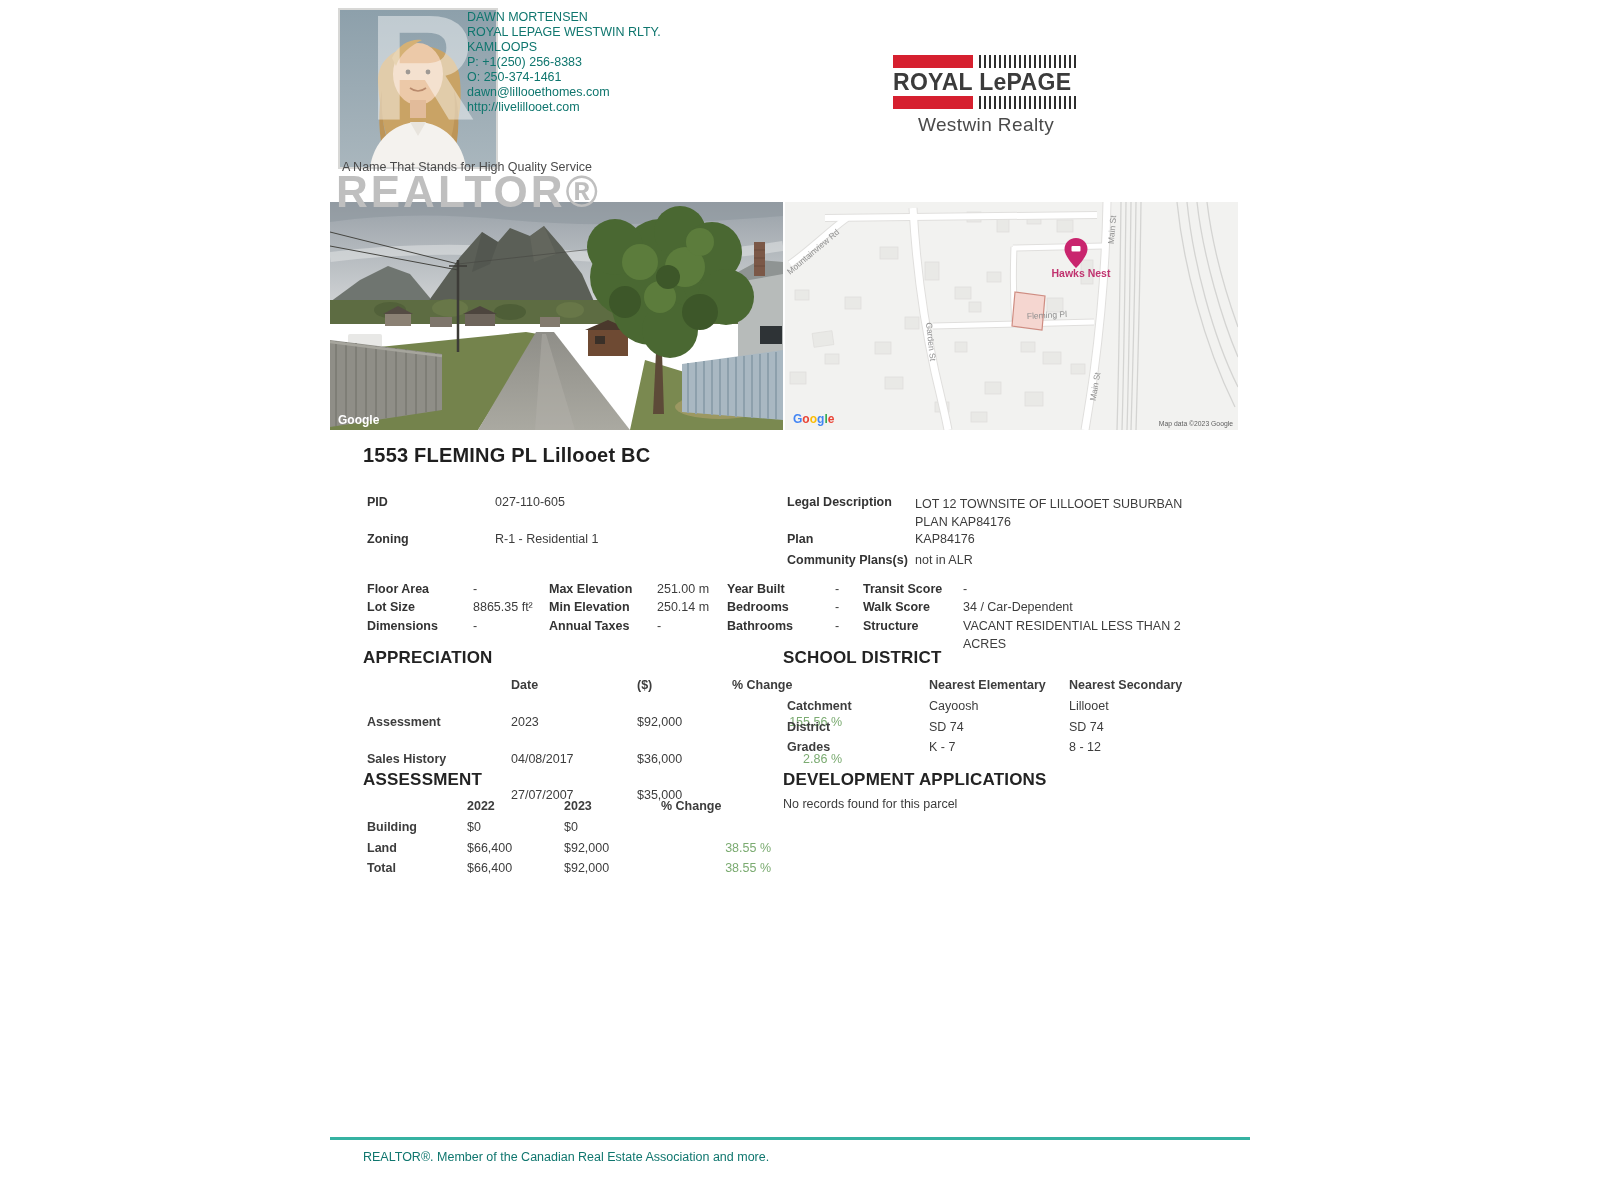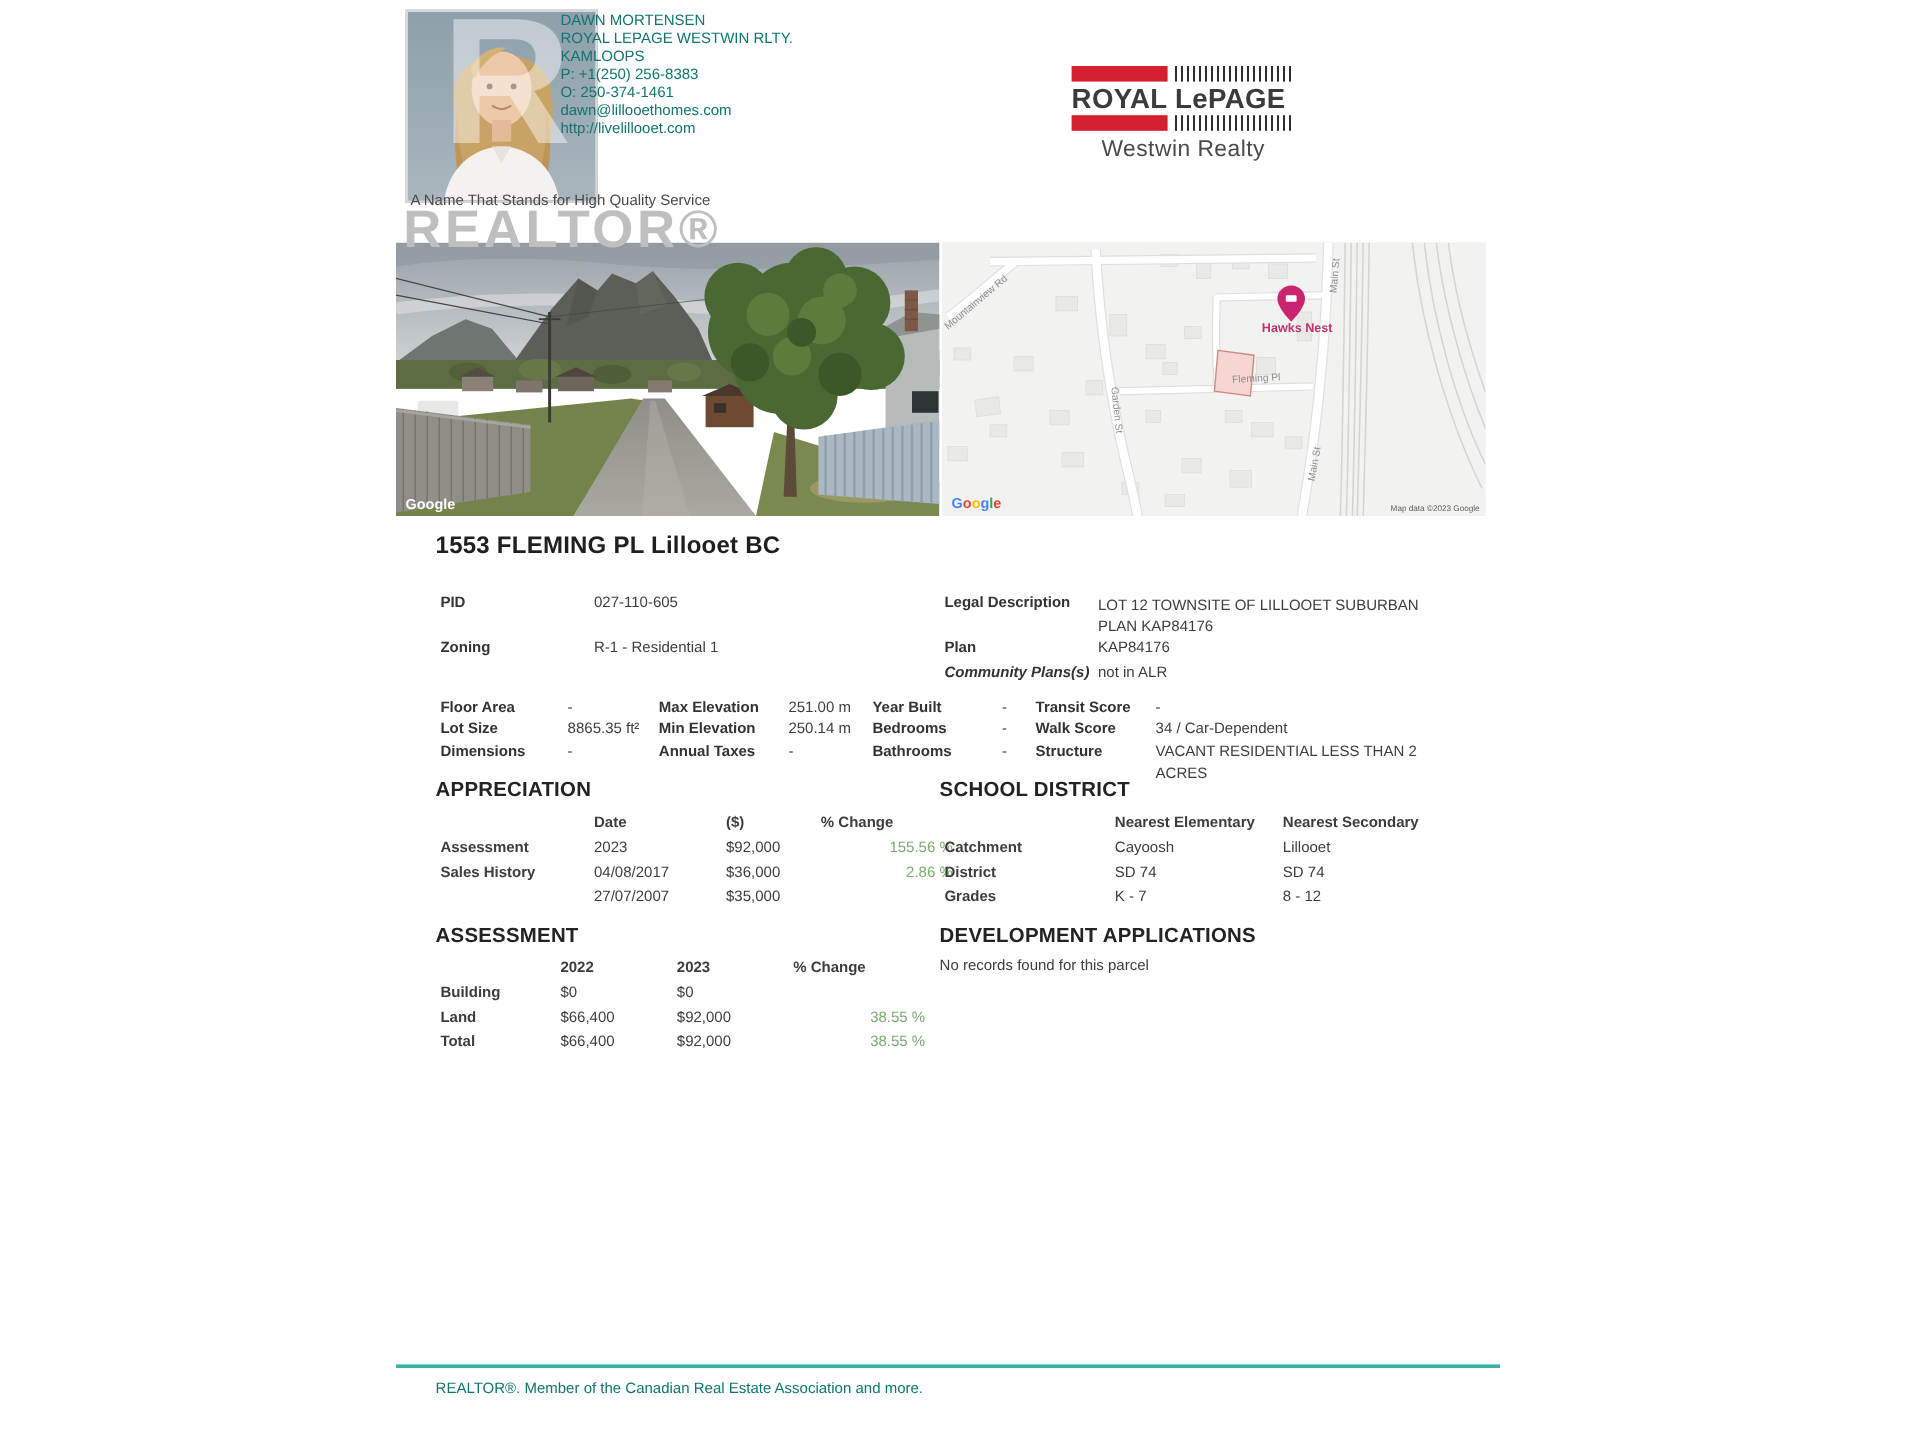--- a/index.html
+++ b/index.html
@@ -23,21 +23,21 @@
       background:repeating-linear-gradient(90deg,#2e2e2e 0 2px,transparent 2px 5px);}
   .rlp-title{font-size:23px;font-weight:bold;color:#3b3b3b;line-height:1.05;margin:2px 0;letter-spacing:.3px;}
   .rlp-sub{font-size:19px;color:#4a4a4a;text-align:center;margin-top:5px;letter-spacing:.4px;}
   .imgbox{top:202px;width:453px;height:228px;overflow:hidden;}
   .title{left:363px;top:444px;font-size:20px;font-weight:bold;color:#1f1f1f;letter-spacing:.2px;}
   .kv-label{font-weight:bold;color:#333;}
   .det-grid{left:367px;top:580px;display:grid;
       grid-template-columns:106px 76px 108px 70px 108px 28px 100px 240px;
       line-height:18.3px;}
   .tbl{display:grid;line-height:20.8px;}
-  .appr{left:367px;top:675px;grid-template-columns:128px 110px 79px 110px;}
+  .appr{left:367px;top:675px;grid-template-columns:128px 110px 79px 110px;gap:16px;}
   .school{left:787px;top:675px;grid-template-columns:142px 140px 130px;}
   .assess{left:367px;top:796px;grid-template-columns:100px 97px 97px 110px;}
   .teal-line{left:330px;top:1137px;width:920px;height:3px;}
   .disclaimer{left:330px;top:1113px;width:920px;text-align:center;color:#2f2f2f;}
   .footnote{left:363px;top:1150px;color:#0f766e;}
   svg text{font-family:"Liberation Sans",sans-serif;}
 </style>
 </head>
 <body>
 
@@ -286,21 +286,21 @@
 
   <div class="abs kv-label" style="left:367px;top:495px;">PID</div>
   <div class="abs" style="left:495px;top:495px;">027-110-605</div>
   <div class="abs kv-label" style="left:367px;top:532px;">Zoning</div>
   <div class="abs" style="left:495px;top:532px;">R-1 - Residential 1</div>
 
   <div class="abs kv-label" style="left:787px;top:495px;">Legal Description</div>
   <div class="abs" style="left:915px;top:495px;width:278px;line-height:18px;">LOT 12 TOWNSITE OF LILLOOET SUBURBAN PLAN KAP84176</div>
   <div class="abs kv-label" style="left:787px;top:532px;">Plan</div>
   <div class="abs" style="left:915px;top:532px;">KAP84176</div>
-  <div class="abs kv-label" style="left:787px;top:553px;font-style:italic;">Community Plans(s)</div>
+  <div class="abs kv-label" style="left:787px;top:553px;">Community Plans(s)</div>
   <div class="abs" style="left:915px;top:553px;">not in ALR</div>
 
   <div class="abs det-grid">
     <div class="kv-label">Floor Area</div>
     <div>-</div>
     <div class="kv-label">Max Elevation</div>
     <div>251.00 m</div>
     <div class="kv-label">Year Built</div>
     <div>-</div>
     <div class="kv-label">Transit Score</div>

